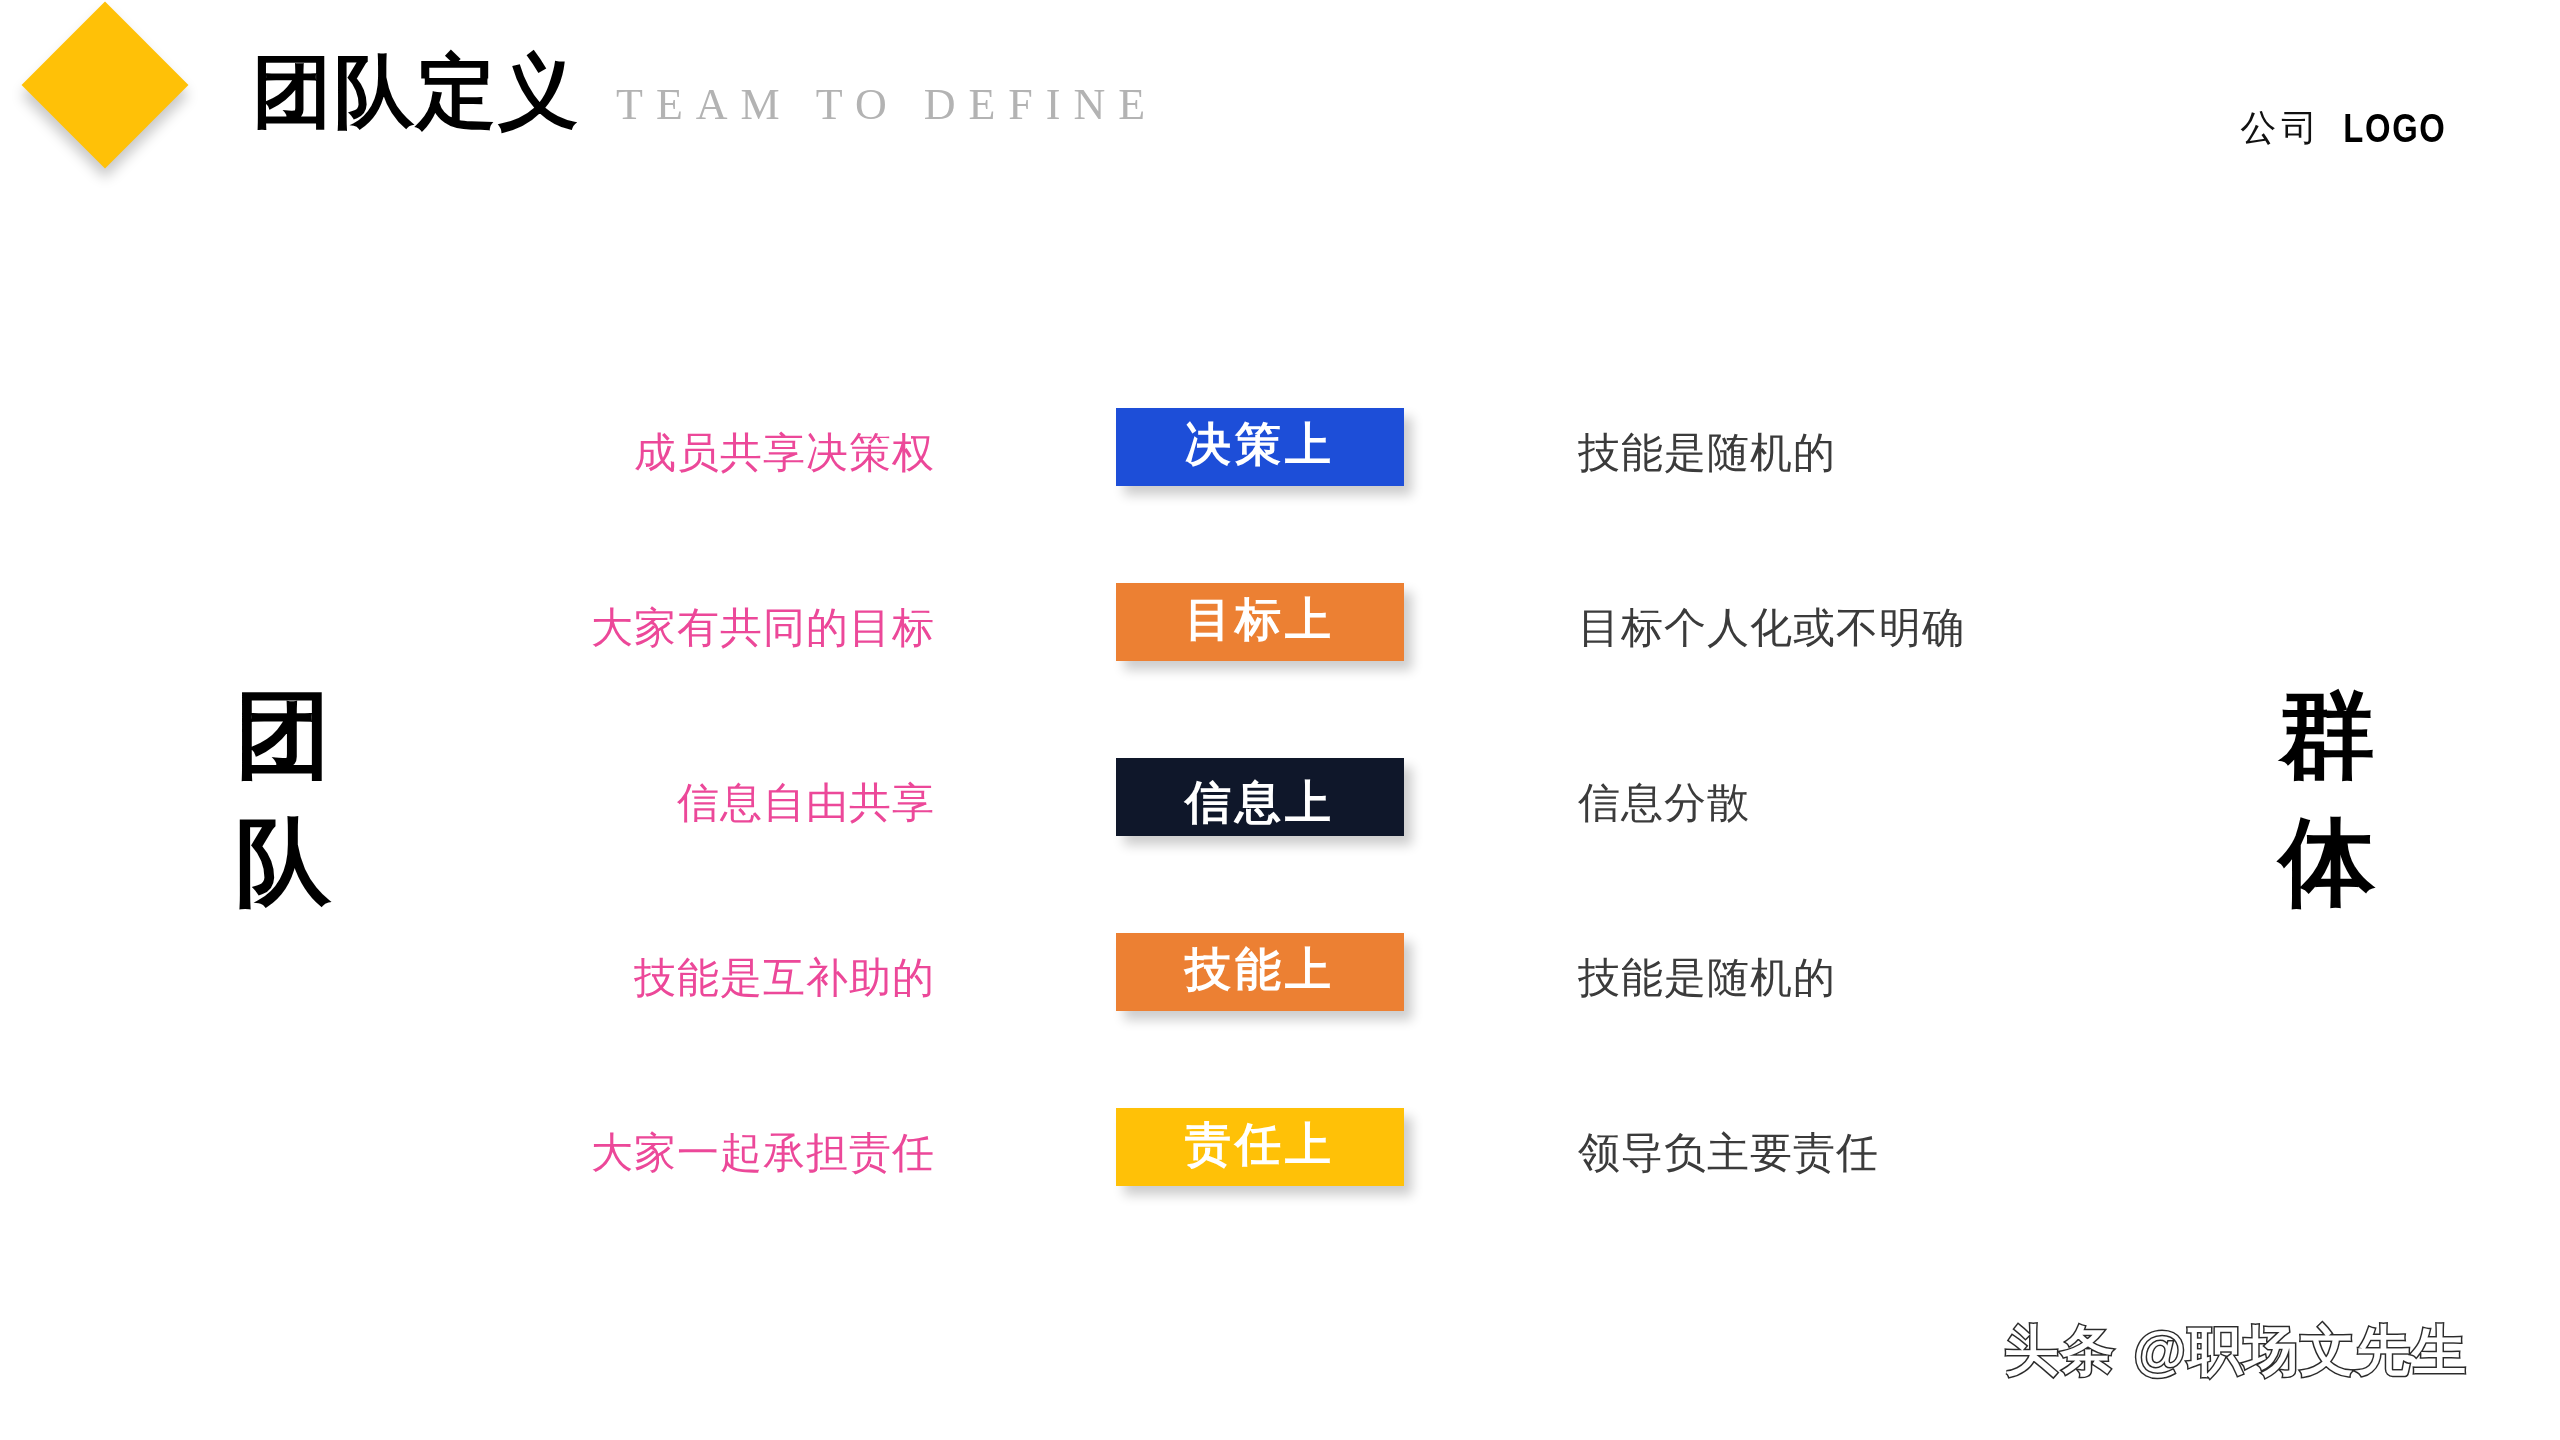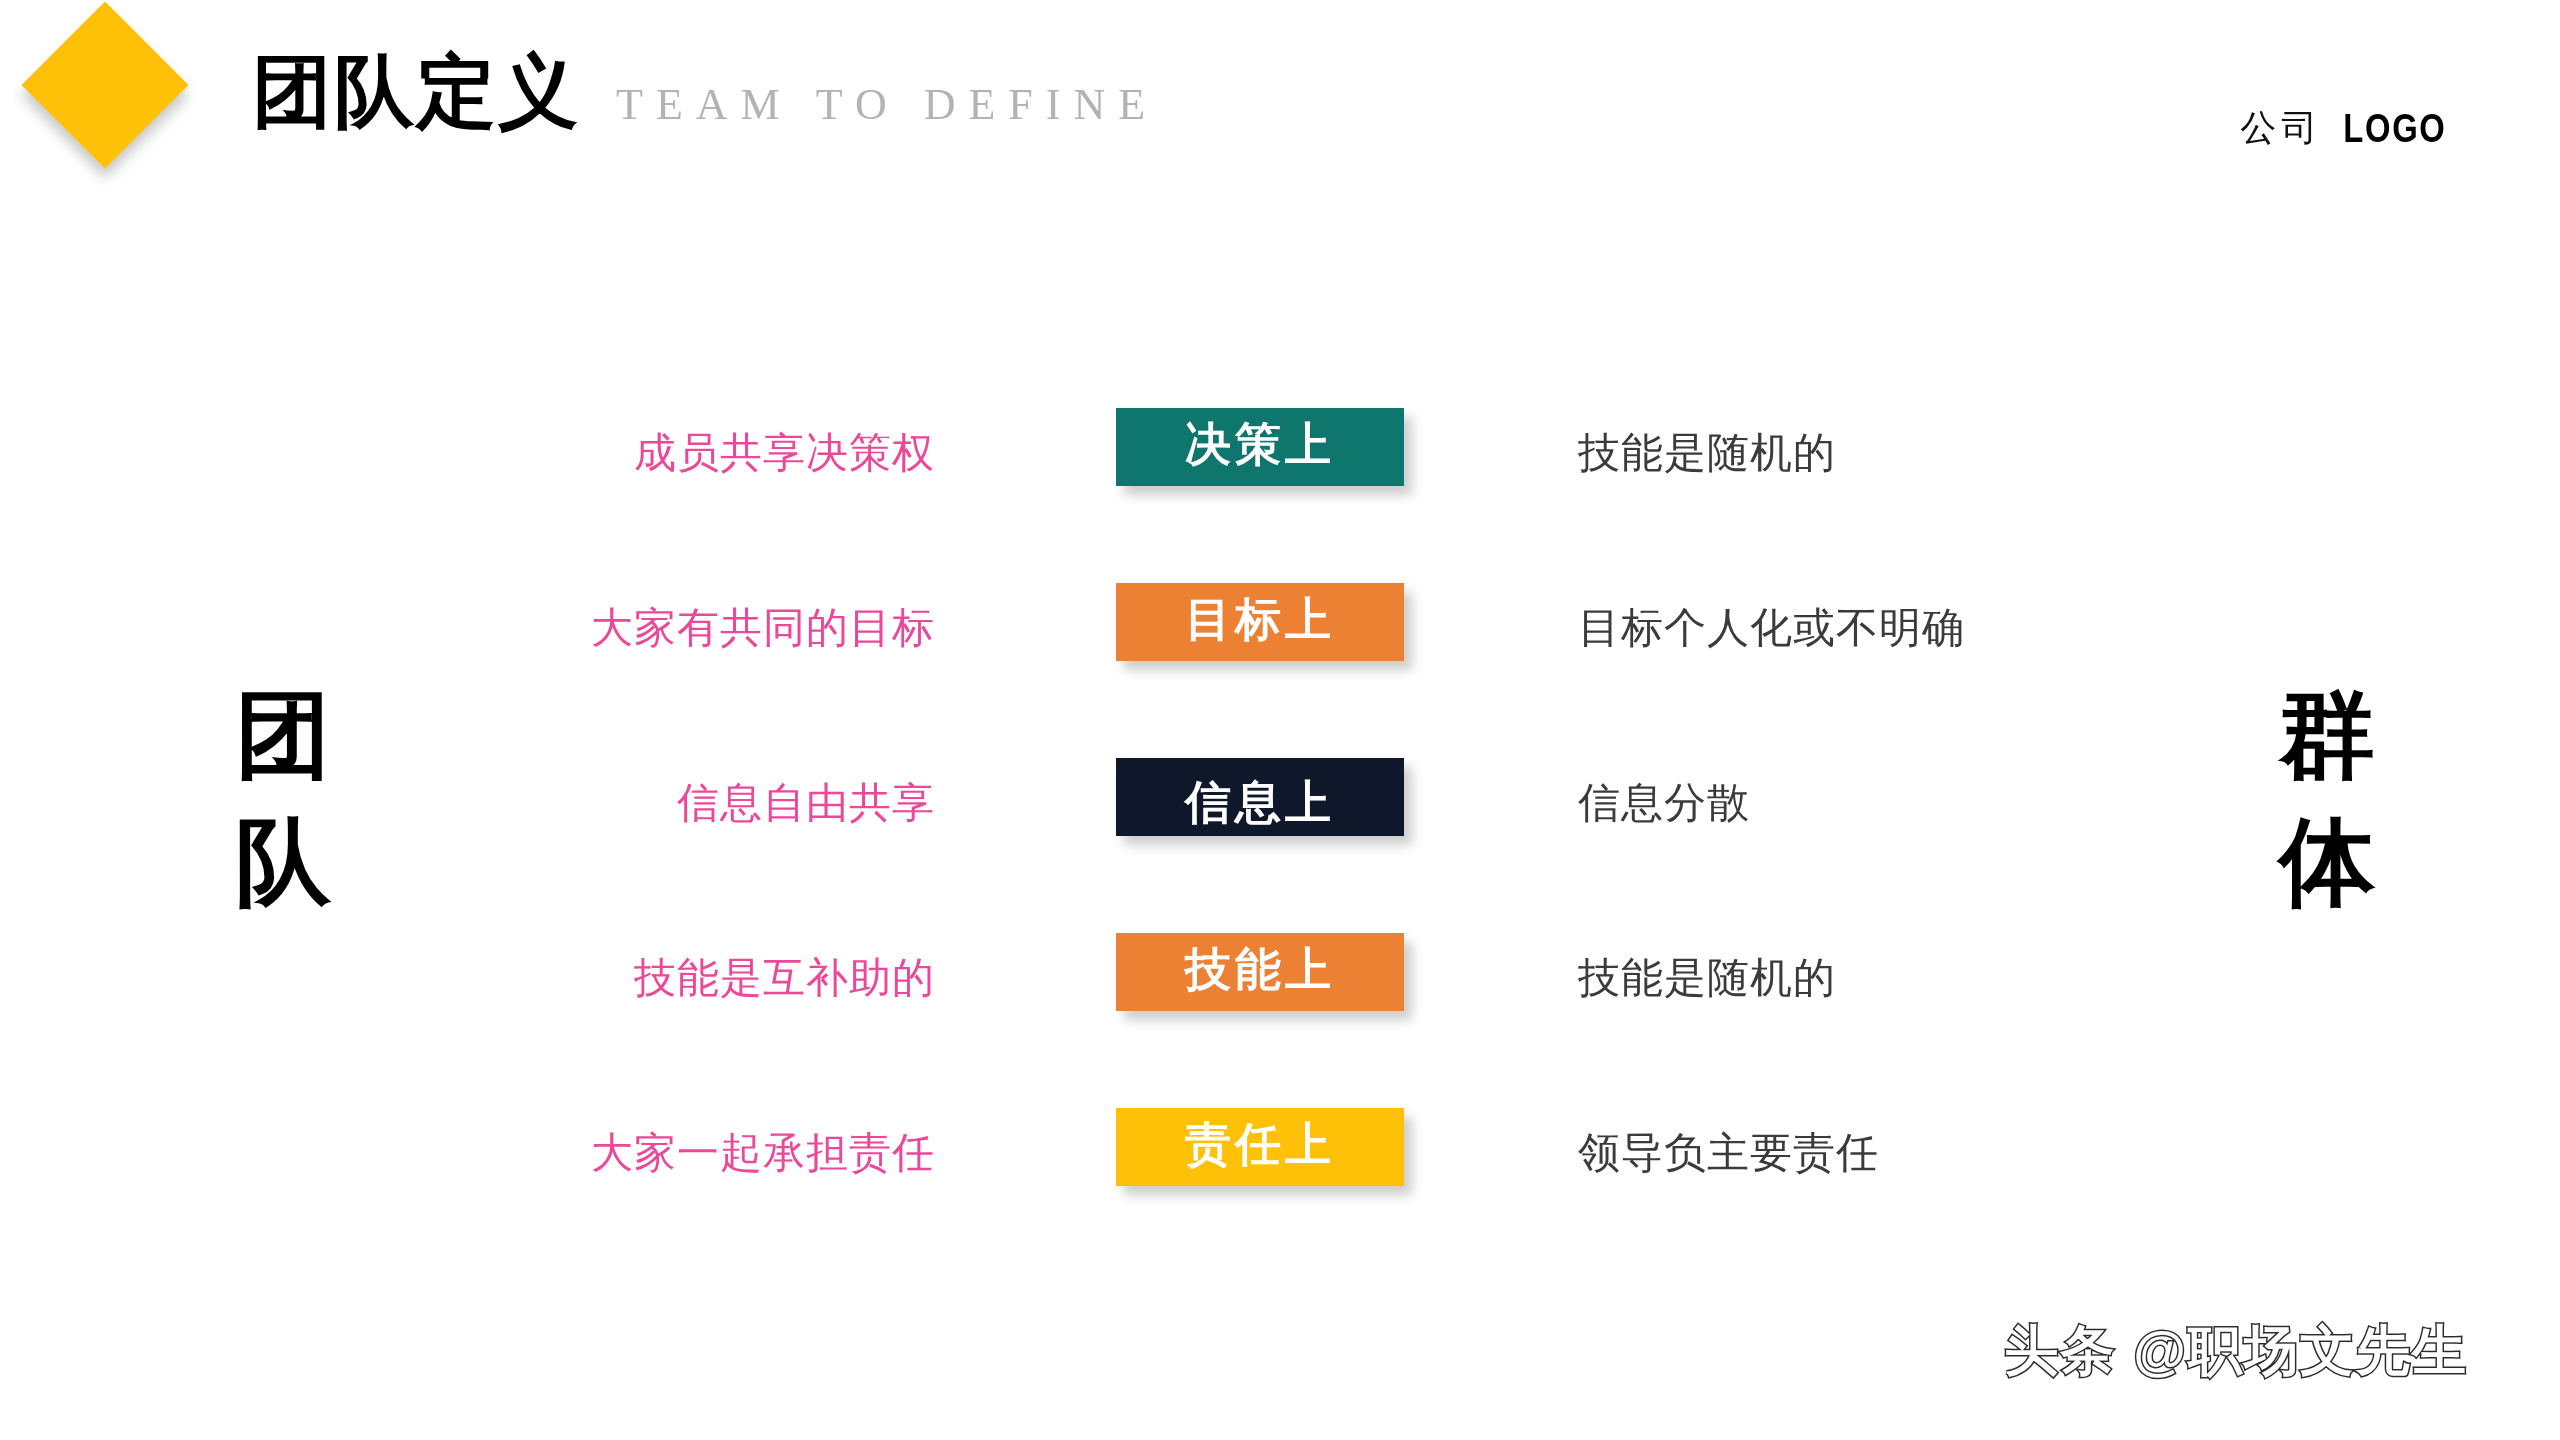--- a/index.html
+++ b/index.html
@@ -209,21 +209,21 @@
 
   <div class="side-label side-right">
     <span class="ch">群</span>
     <span class="ch">体</span>
   </div>
 
   <div class="rows">
 
     <div class="row">
       <div class="row-left">成员共享决策权</div>
-      <div class="badge" style="background: #0f766e;">
+      <div class="badge" style="background: #1d4ed8;">
         <span>决策上</span>
       </div>
       <div class="row-right">技能是随机的</div>
     </div>
 
     <div class="row">
       <div class="row-left">大家有共同的目标</div>
       <div class="badge" style="background: rgb(236, 128, 51);">
         <span>目标上</span>
       </div>

